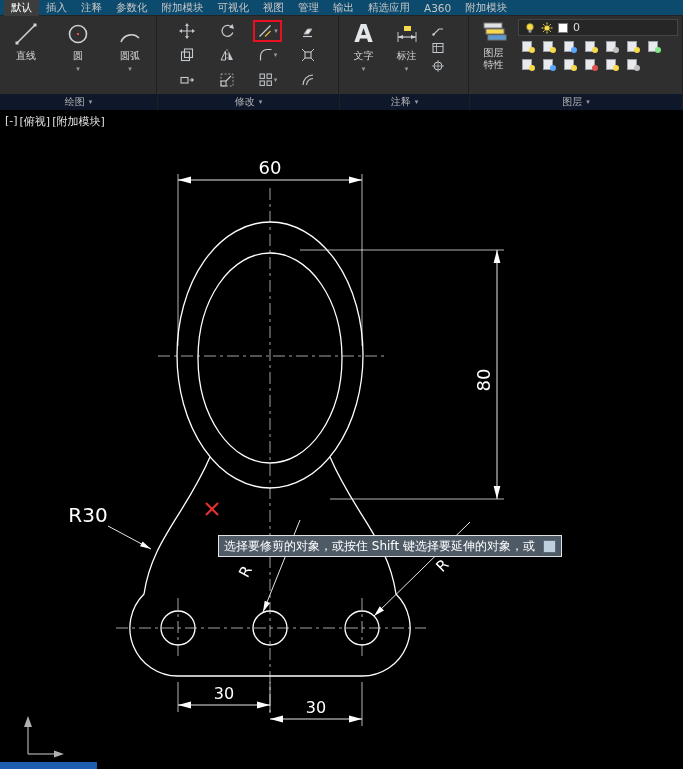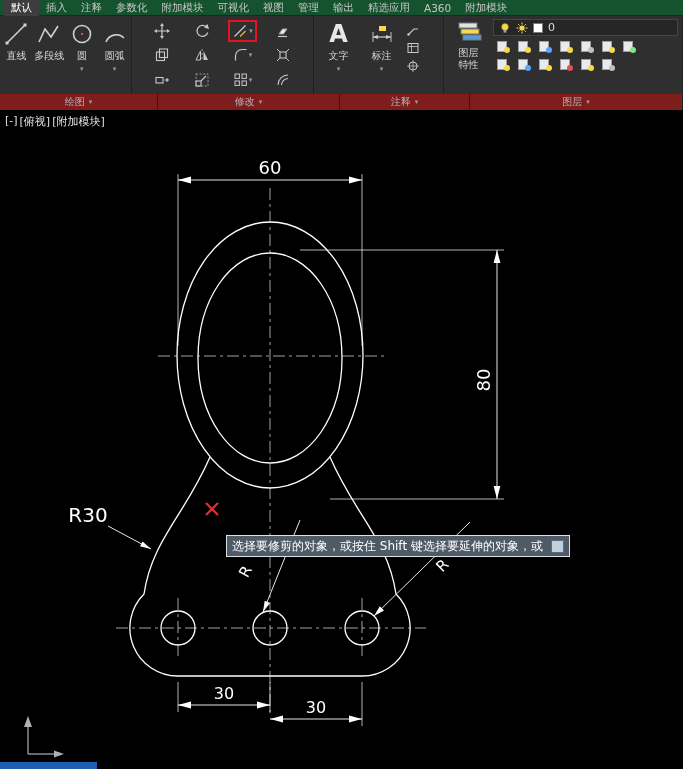--- a/index.html
+++ b/index.html
@@ -1,33 +1,33 @@
 <!DOCTYPE html>
 <html><head>
 <meta charset="utf-8">
 <style>
   * { box-sizing: border-box; margin: 0; padding: 0; }
   html,body { width:683px; height:769px; background:#000; overflow:hidden;
               font-family:"DejaVu Sans","Liberation Sans",sans-serif; }
 
   
   .ribbon { width:683px; background:#2f2f2f; }
-  .ribbon-tabs { height:16px; background:#14532d; display:flex; align-items:center;
+  .ribbon-tabs { height:16px; background:#0c4a6e; display:flex; align-items:center;
                  padding-left:4px; font-size:10.5px; color:#c6c6c6; border-bottom:1px solid #232323;}
   .tab { padding:1px 7px; white-space:nowrap; cursor:default; }
   .tab.active { background:#3d3d3d; color:#fff; }
   .ribbon-body { height:78px; display:flex; background:#2f2f2f; }
   .panel { border-right:1px solid #202020; position:relative; }
-  .panel-labels { height:16px; background:#7f1d1d; display:flex; font-size:10px; color:#b5b5b5; }
+  .panel-labels { height:16px; background:#0f172a; display:flex; font-size:10px; color:#b5b5b5; }
   .plabel { display:flex; align-items:center; justify-content:center; gap:4px;
             border-right:1px solid #202020; }
   .chev { font-size:7px; color:#9a9a9a; }
 
   
-  #panel-draw { width:132px; display:flex; justify-content:space-around; padding-top:5px; }
+  #panel-draw { width:157px; display:flex; justify-content:space-around; padding-top:5px; }
   .big-tool { width:37px; display:flex; flex-direction:column; align-items:center; gap:2px;
               color:#d8d8d8; font-size:10px; cursor:default; }
   .big-tool .lbl { white-space:nowrap; }
   .ic26 { width:26px; height:26px; }
 
   
   #panel-modify { width:182px; display:grid; grid-template-columns:repeat(4,1fr);
                   padding:3px 10px 2px 10px; }
   .mod-cell { display:flex; align-items:center; justify-content:center; height:24px; }
   .ic16 { width:16px; height:16px; }
@@ -50,21 +50,21 @@
   .props-label { font-size:10px; color:#d8d8d8; text-align:center; line-height:12px; }
 
   
   .canvas { position:relative; width:683px; height:659px; background:#000; }
   .vp-label { position:absolute; top:4px; left:5px; font-size:11px; color:#e2e2e2; display:flex; gap:2px;}
   .vp-label span { cursor:default; }
   #drawing-svg { position:absolute; top:20px; left:0; }
 
   .tooltip { position:absolute; left:218px; top:425px; height:22px; background:#4e5a66;
              border:1px solid #dde2e6; color:#fff; font-size:12px; display:flex;
-             align-items:center; gap:8px; padding:0 5px; white-space:nowrap; z-index:5;margin-left:8px; }
+             align-items:center; gap:8px; padding:0 5px; white-space:nowrap; z-index:5; }
   .tooltip-expander { width:13px; height:13px; background:#bfcfdd; border:1px solid #5c6e7e;
                       display:inline-block; }
   .status-strip { position:absolute; left:0; bottom:0; width:97px; height:7px; background:#1d5fae; }
 </style>
 </head>
 <body>
 
 <div class="ribbon">
   <div class="ribbon-tabs">
     <span class="tab active">默认</span>
@@ -87,26 +87,20 @@
       <div class="big-tool">
         <svg class="ic26" viewBox="0 0 26 26">
           <path d="M4 22 L22 4" stroke="#ccd1d6" stroke-width="1.6" fill="none"></path>
           <rect x="2.5" y="20.5" width="3" height="3" fill="#ccd1d6"></rect>
           <rect x="20.5" y="2.5" width="3" height="3" fill="#ccd1d6"></rect>
         </svg>
         <span class="lbl">直线</span>
       </div>
       <div class="big-tool">
         <svg class="ic26" viewBox="0 0 26 26">
-          <path d="M3 21 L9 8 L15 16 L22 5" stroke="#ccd1d6" stroke-width="1.6" fill="none"></path>
-        </svg>
-        <span class="lbl">多段线</span>
-      </div>
-      <div class="big-tool">
-        <svg class="ic26" viewBox="0 0 26 26">
           <circle cx="13" cy="13" r="8.5" stroke="#ccd1d6" stroke-width="1.6" fill="none"></circle>
           <rect x="12" y="12" width="2" height="2" fill="#e05252"></rect>
         </svg>
         <span class="lbl">圆</span>
         <span class="dd">▾</span>
       </div>
       <div class="big-tool">
         <svg class="ic26" viewBox="0 0 26 26">
           <path d="M4 21 A11 11 0 0 1 22 17" stroke="#ccd1d6" stroke-width="1.6" fill="none"></path>
         </svg>

